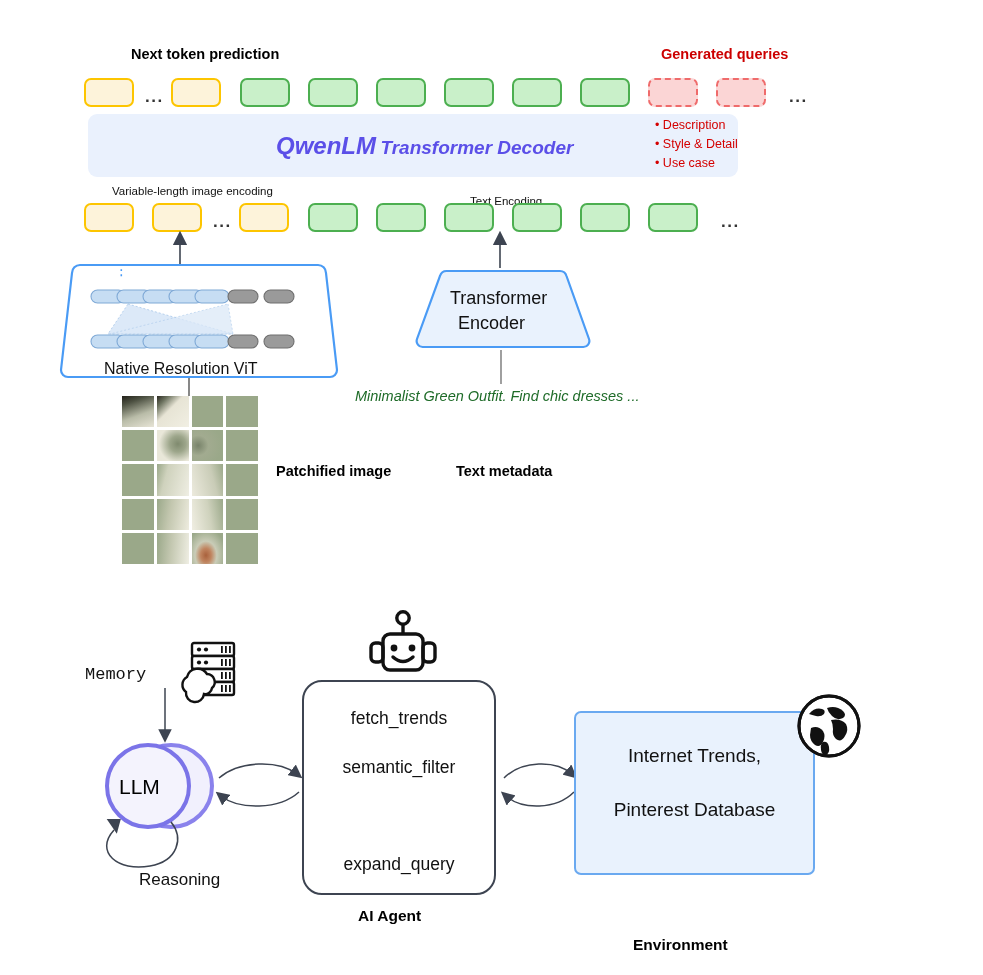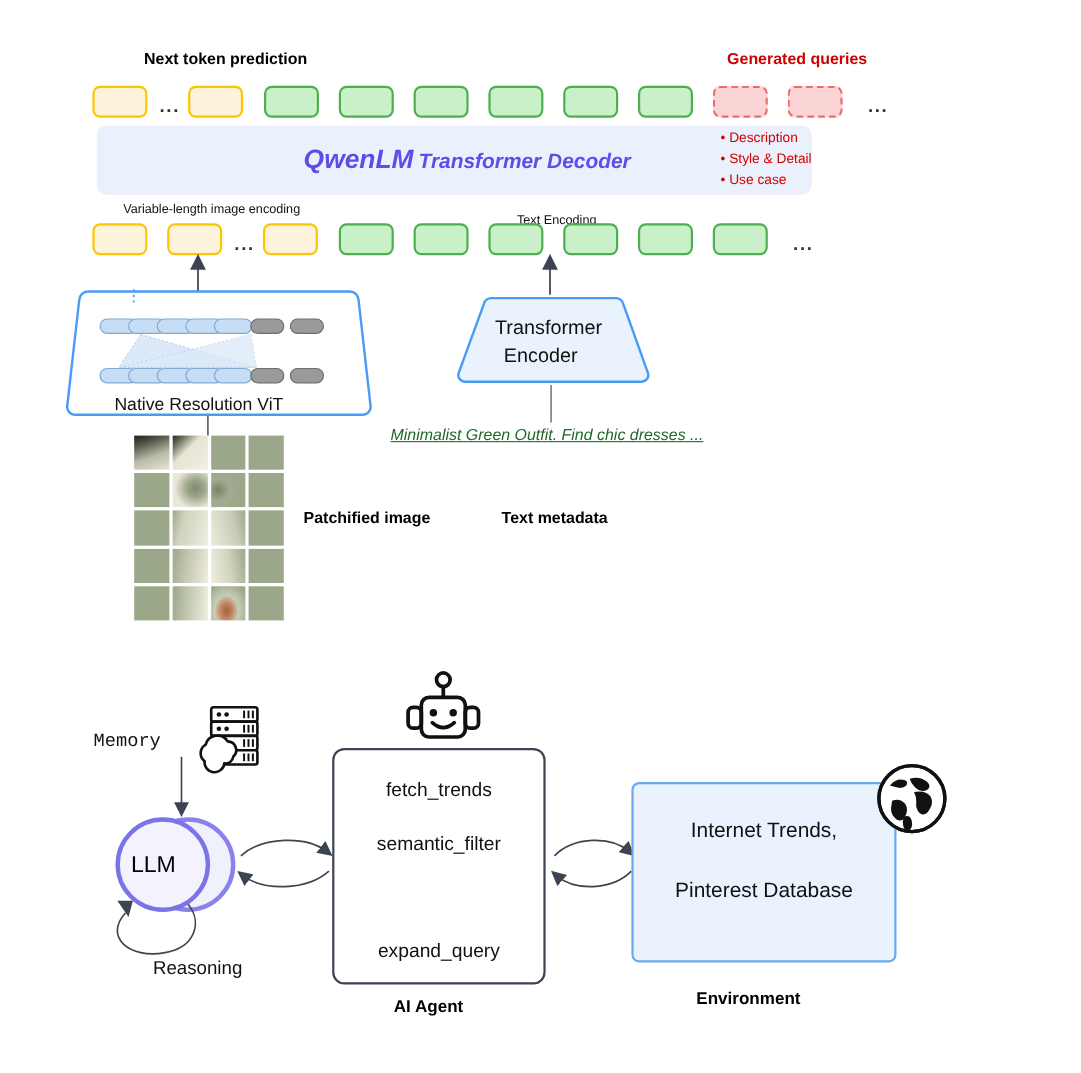--- a/index.html
+++ b/index.html
@@ -22,21 +22,21 @@
   .hdr-red{color:#cc0000;}
   .lbl-sm{position:absolute;font-size:11.5px;white-space:nowrap;color:#111;}
   .lbl-md{position:absolute;font-size:16px;white-space:nowrap;color:#111;}
   .meta-txt{position:absolute;font-size:14.5px;font-style:italic;color:#1e6b28;white-space:nowrap;}
   
   #patchgrid{position:absolute;display:grid;grid-template-columns:repeat(4,1fr);
              grid-template-rows:repeat(5,1fr);gap:3px;background:#ffffff;}
   #patchgrid div{background-size:400% 500%;background-repeat:no-repeat;}
   
   .boxout{position:absolute;box-sizing:border-box;}
-  .agentbox{border:2.5px solid #3d4451;border-radius:11px;background:#fff;}
+  .agentbox{border:2.5px solid #3d4451;border-radius:20px;background:#fff;}
   .envbox{border:2px solid #6aa9f0;border-radius:7px;background:#e9f2fd;}
   .tool{position:absolute;font-size:17.5px;white-space:nowrap;color:#111;text-align:center;width:100%;}
   .envline{position:absolute;font-size:19px;white-space:nowrap;color:#111;text-align:center;width:100%;}
   .llmtxt{position:absolute;font-size:21px;font-weight:normal;color:#000;}
   svg{position:absolute;overflow:visible;}
 </style>
 </head>
 <body>
 
 <div class="hdr-bold" style="left:131px;top:46px;">Next token prediction</div>
@@ -130,21 +130,21 @@
 <div class="lbl-md" style="left:450px;top:288px;font-size:18px;">Transformer</div>
 <div class="lbl-md" style="left:458px;top:313px;font-size:18px;">Encoder</div>
 
 <svg style="left:182px;top:378px;width:14px;height:26px;">
   <line x1="7" y1="0" x2="7" y2="26" stroke="#555" stroke-width="1.4"></line>
 </svg>
 <svg style="left:494px;top:350px;width:14px;height:34px;">
   <line x1="7" y1="0" x2="7" y2="34" stroke="#777" stroke-width="1.4"></line>
 </svg>
 
-<div class="meta-txt" style="left:355px;top:388px;text-decoration:underline;">Minimalist Green Outfit. Find chic dresses ...</div>
+<div class="meta-txt" style="left:355px;top:388px;">Minimalist Green Outfit. Find chic dresses ...</div>
 
 <div id="patchgrid" style="left:122px;top:396px;width:136px;height:168px;">
     <div style="background: linear-gradient(160deg, rgb(35, 33, 26) 0%, rgb(77, 81, 66) 22%, rgb(185, 188, 168) 60%, rgb(231, 228, 214) 100%);"></div>
     <div style="background: linear-gradient(135deg, rgb(43, 41, 32) 0%, rgb(109, 115, 96) 18%, rgb(231, 228, 213) 42%, rgb(241, 239, 227) 100%);"></div>
     <div style="background: rgb(154, 168, 137);"></div>
     <div style="background: rgb(154, 168, 137);"></div>
     <div style="background: rgb(154, 168, 137);"></div>
     <div style="background: radial-gradient(circle at 65% 45%, rgb(127, 138, 110) 0%, rgb(157, 166, 139) 30%, rgb(233, 231, 217) 70%);"></div>
     <div style="background: radial-gradient(circle at 20% 50%, rgb(120, 131, 106) 0%, rgb(162, 171, 144) 35%, rgb(154, 168, 137) 80%);"></div>
     <div style="background: rgb(154, 168, 137);"></div>
@@ -252,21 +252,21 @@
 
 <svg style="left:500px;top:756px;width:82px;height:62px;">
   <path d="M4,22 C22,4 56,4 72,18" fill="none" stroke="#3d4451" stroke-width="1.5" marker-end="url(#ar4)"></path>
   <path d="M74,36 C56,54 22,54 6,40" fill="none" stroke="#3d4451" stroke-width="1.5" marker-end="url(#ar4)"></path>
 </svg>
 
 <div class="boxout envbox" style="left:574px;top:711px;width:241px;height:164px;">
   <div class="envline" style="top:32px;">Internet Trends,</div>
   <div class="envline" style="top:86px;">Pinterest Database</div>
 </div>
-<div class="hdr-bold" style="left:633px;top:900px;font-size:15.5px;">Environment</div>
+<div class="hdr-bold" style="left:633px;top:936px;font-size:15.5px;">Environment</div>
 
 <svg style="left:797px;top:694px;width:64px;height:64px;">
   <circle cx="32" cy="32" r="30" fill="#ffffff" stroke="#111" stroke-width="3"></circle>
   <g fill="#111">
     <path d="M12,20 q6,-7 13,-5 q4,1 2,5 q-3,3 -8,2 q-4,-1 -7,-2 Z"></path>
     <path d="M30,14 q9,-3 16,3 q4,4 0,7 q-6,3 -11,-2 q-4,-4 -5,-8 Z"></path>
     <path d="M14,34 q7,-3 12,3 q3,5 0,11 q-3,6 -8,3 q-5,-4 -5,-10 Z"></path>
     <path d="M34,26 q10,-2 15,4 q3,6 -1,12 q-4,7 -9,3 q-4,-4 -3,-10 q0,-5 -2,-9 Z"></path>
     <path d="M26,48 q5,-1 6,5 q1,6 -3,8 q-4,1 -5,-5 q-1,-6 2,-8 Z"></path>
   </g>

